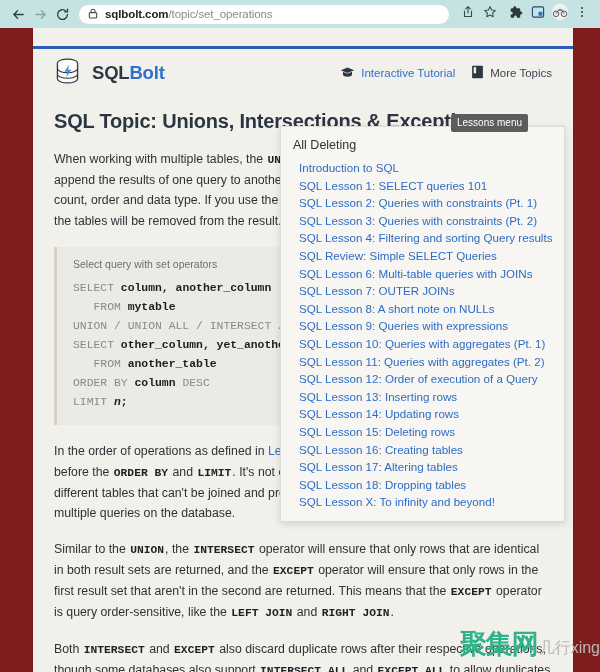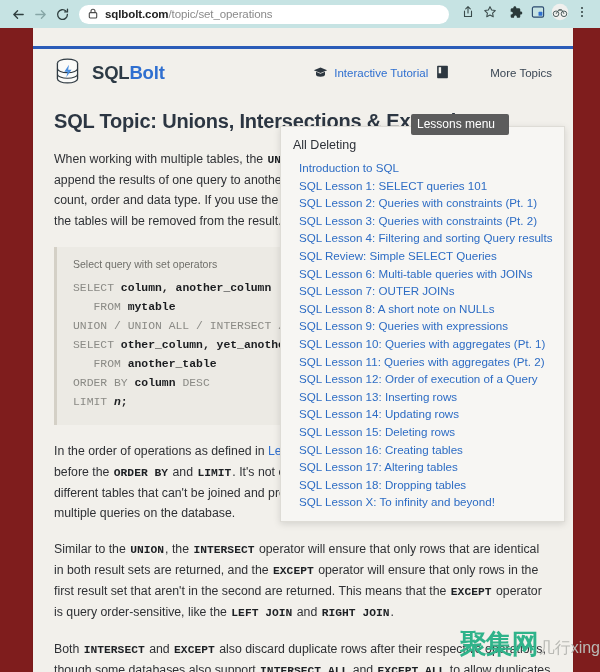--- a/index.html
+++ b/index.html
@@ -87,29 +87,29 @@
   #brand { display: flex; align-items: center; gap: 11px; }
   #brand-text {
     font-size: 18.5px; font-weight: 700;
     letter-spacing: -0.2px;
     color: #2d3a45;
   }
   #brand-text .bolt { color: #2f6fd0; }
 
   #header-nav {
     margin-left: auto;
-    display: flex; align-items: center; gap: 8px;
+    display: flex; align-items: center; gap: 16px;
   }
   .hnav-item {
     display: flex; align-items: center; gap: 6px;
     font-size: 11.5px;
     cursor: pointer;
   }
   .hnav-item .label { color: #2f6fd0; }
-  .hnav-item.dark .label { color: #3a4654; margin-left: 35px; }
+  .hnav-item.dark .label { color: #3a4654; }
 
   
   #article {
     position: absolute; left: 0; top: 68px;
     width: 540px;
     padding: 0 21px 20px 21px;
   }
   h1#topic-title {
     font-size: 20px;
     font-weight: 700;
@@ -180,25 +180,25 @@
     color: #2d6cc4;
     padding: 0 8px 0 18px;
     text-decoration: none;
     white-space: nowrap;
     cursor: pointer;
   }
 
   
   #lessons-tooltip {
     position: absolute;
-    left: 411px; top: 86px;
+    left: 451px; top: 86px;
     background: #5c5c5c;
     color: #ffffff;
-    font-size: 12px;
-    padding: 3px 14px 4px 6px;
+    font-size: 10px;
+    padding: 3px 6px 4px 6px;
     border-radius: 2px;
     z-index: 60;
     white-space: nowrap;
   }
 
   
   #watermark {
     position: absolute;
     right: 0px; bottom: 15px;
     z-index: 70;

